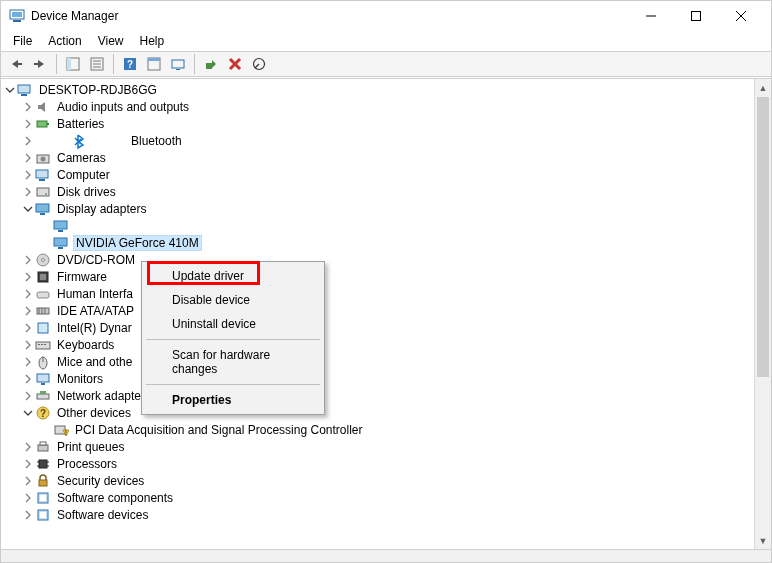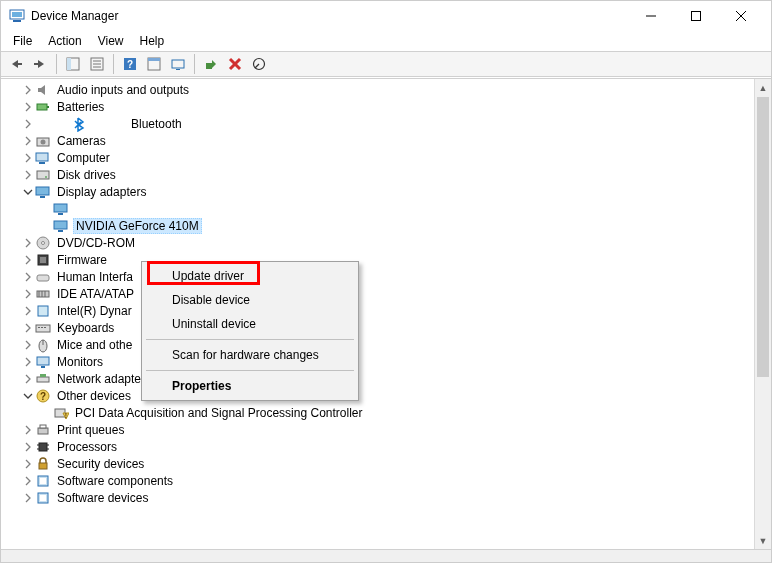--- a/index.html
+++ b/index.html
@@ -117,21 +117,21 @@
   
   .statusbar {
     position: absolute; left: 0; right: 0; bottom: 0; height: 13px;
     border-top: 1px solid #d0d0d0;
     background: #f0f0f0;
   }
   
   .context-menu {
     position: absolute;
     left: 140px; top: 260px;
-    width: 218px;
+    width: 184px;
     background: #f2f2f2;
     border: 1px solid #a0a0a0;
     box-shadow: 3px 3px 4px rgba(0,0,0,0.25);
     padding: 2px;
     z-index: 50;
   }
   .cm-item {
     padding: 5px 10px 5px 28px;
     font-size: 12px;
   }
@@ -248,20 +248,34 @@
   <div class="tbtn">
       <svg width="14" height="14">
         <circle cx="7" cy="7" r="5.5" fill="none" stroke="#333" stroke-width="1.2"></circle>
         <path d="M7 7 L3 11" stroke="#333" stroke-width="1.2"></path>
       </svg>
     </div>
 </div>
 
 <div class="content">
   <div class="tree" id="tree">
+      <div class="tree-row" style="padding-left: 0px;">
+        <span class="expander">
+          <svg width="10" height="10">
+            <path d="M1 3 L5 7 L9 3" fill="none" stroke="#404040" stroke-width="1.3"></path>
+          </svg>
+        </span>
+        <span class="node-icon">
+          <svg width="16" height="16">
+            <rect x="1" y="3" width="12" height="8" fill="#c9e0f0" stroke="#2a70b0"></rect>
+            <rect x="4" y="12" width="6" height="2" fill="#2a70b0"></rect>
+          </svg>
+        </span>
+        <span class="node-label">DESKTOP-RDJB6GG</span>
+      </div>
       <div class="tree-row" style="padding-left: 18px;">
         <span class="expander">
           <svg width="10" height="10">
             <path d="M3 1 L7 5 L3 9" fill="none" stroke="#808080" stroke-width="1.3"></path>
           </svg>
         </span>
         <span class="node-icon">
           <svg width="16" height="16">
             <path d="M3 6 L6 6 L10 3 L10 13 L6 10 L3 10 Z" fill="#888"></path>
           </svg>

